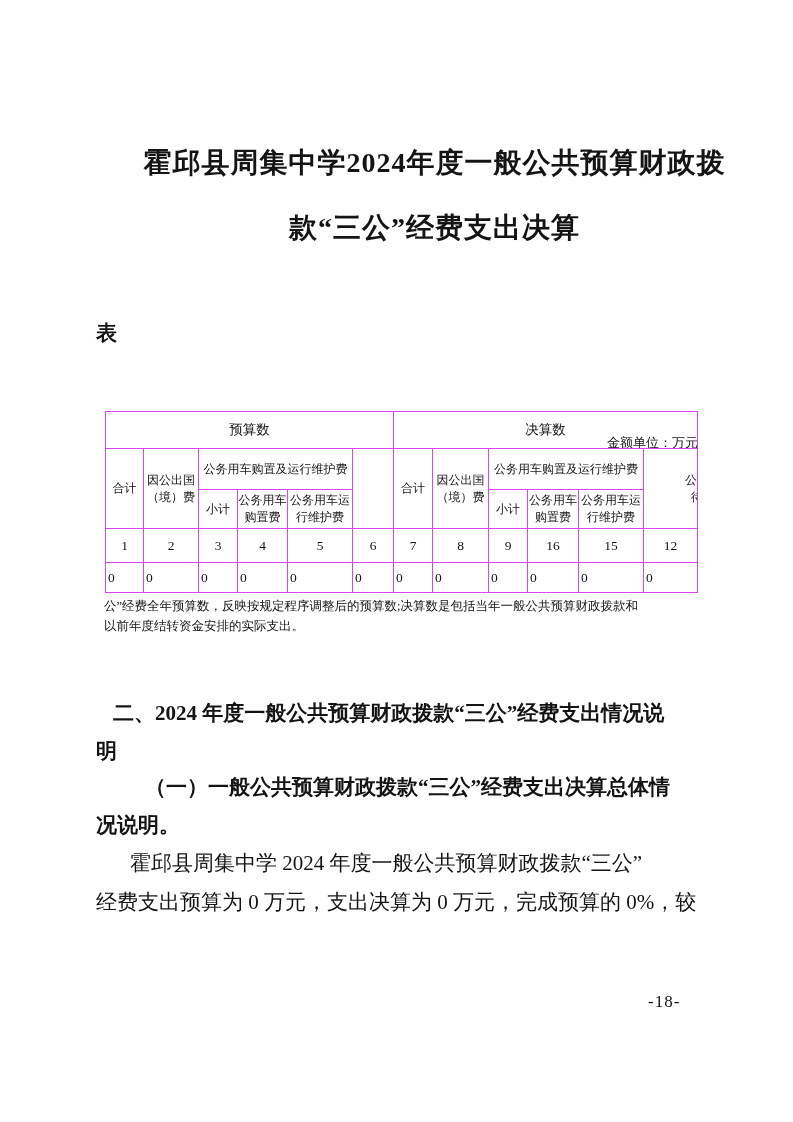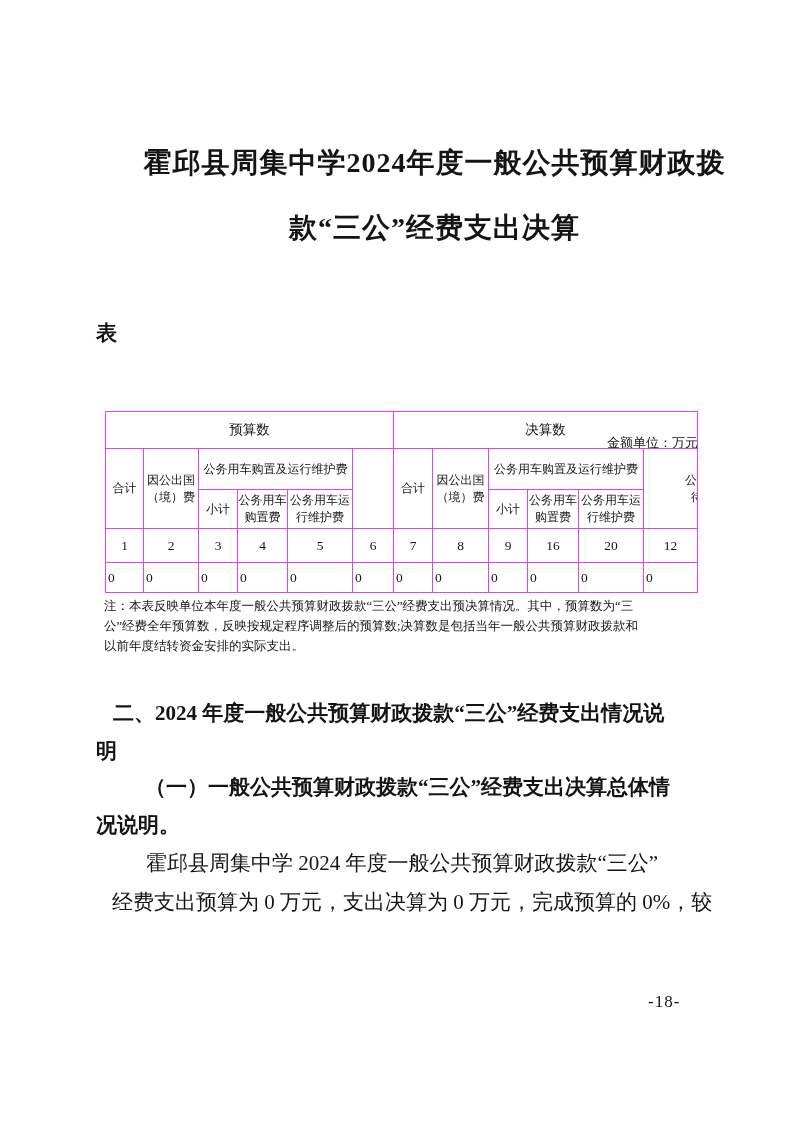--- a/index.html
+++ b/index.html
@@ -51,21 +51,21 @@
   .sec2-heading {
     position:absolute; top:694px; left:96px; width:604px;
     font-size:21px; font-weight:bold; line-height:38px;
   }
   .sub1-heading {
     position:absolute; top:768px; left:96px; width:604px;
     font-size:21px; font-weight:bold; line-height:38px;
   }
   .body-para {
     position:absolute; top:844px; left:96px; width:604px;
-    font-size:21px; font-weight:normal; line-height:39px;margin-left:16px;
+    font-size:21px; font-weight:normal; line-height:39px;
   }
   .indent-32 { padding-left:32px; }
   .indent-17 { padding-left:17px; }
   .indent-49 { padding-left:49px; }
   .indent-34 { padding-left:34px; }
   .page-number {
     position:absolute; top:992px; left:648px;
     font-size:17px; letter-spacing:1px;
   }
 </style>
@@ -127,42 +127,41 @@
       <td>1</td>
       <td>2</td>
       <td>3</td>
       <td>4</td>
       <td>5</td>
       <td>6</td>
       <td>7</td>
       <td>8</td>
       <td>9</td>
       <td>16</td>
-      <td>20</td>
+      <td>15</td>
       <td>12</td>
     </tr>
     <tr class="r-val">
       <td>0</td>
       <td>0</td>
       <td>0</td>
       <td>0</td>
       <td>0</td>
       <td>0</td>
       <td>0</td>
       <td>0</td>
       <td>0</td>
       <td>0</td>
       <td>0</td>
       <td>0</td>
     </tr>
   </tbody>
     </table>
 
   <div class="table-note">
-    <div>注：本表反映单位本年度一般公共预算财政拨款“三公”经费支出预决算情况。其中，预算数为“三</div>
     <div>公”经费全年预算数，反映按规定程序调整后的预算数;决算数是包括当年一般公共预算财政拨款和</div>
     <div>以前年度结转资金安排的实际支出。</div>
   </div>
 
   <div class="sec2-heading">
     <div class="indent-17">二、2024 年度一般公共预算财政拨款“三公”经费支出情况说</div>
     <div>明</div>
   </div>
 
   <div class="sub1-heading">

